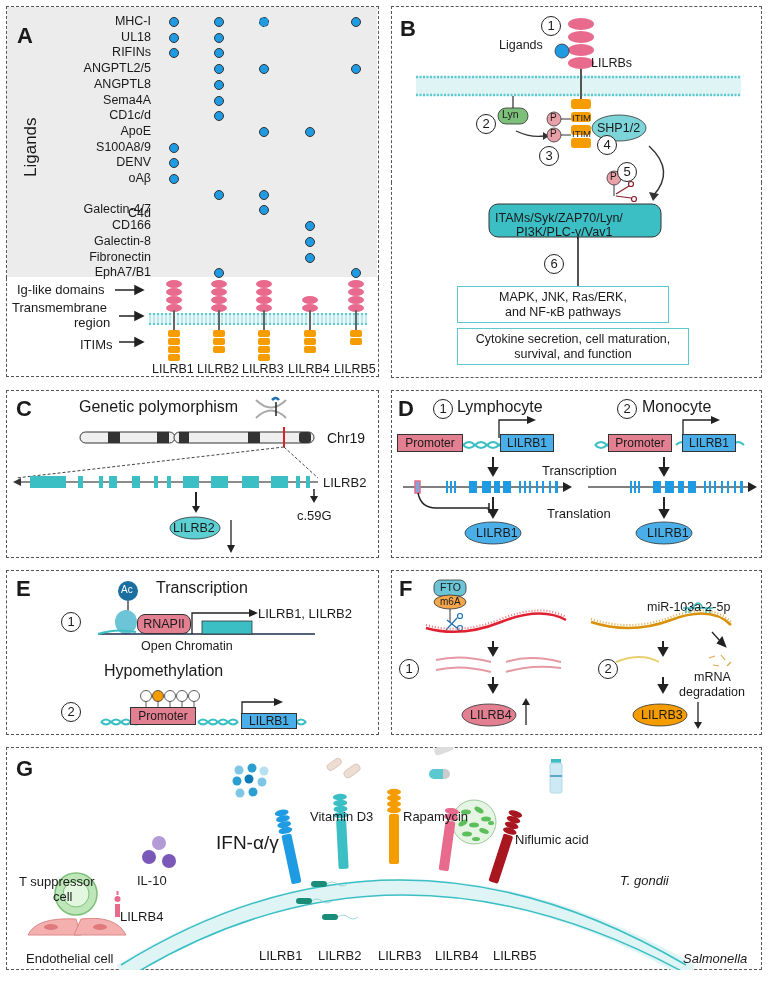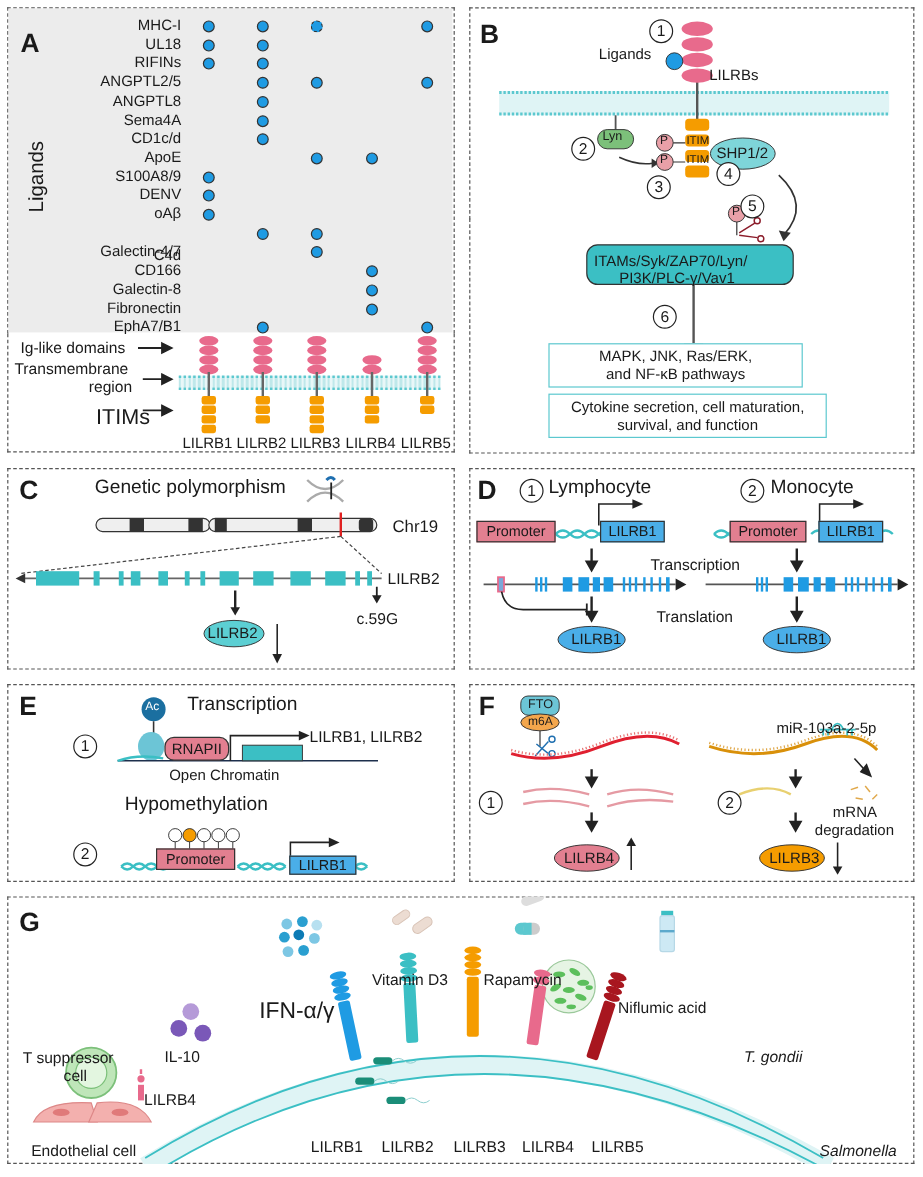--- a/index.html
+++ b/index.html
@@ -110,21 +110,21 @@
       <div class="abs" style="left:341px;top:18px;width:16px;height:8px;border-radius:50%;background:#e86a8c;"></div>
       <div class="abs" style="left:341px;top:26px;width:16px;height:8px;border-radius:50%;background:#e86a8c;"></div>
       <div class="abs" style="left:348px;top:32px;width:2px;height:22px;background:#666;"></div>
       <div class="abs" style="left:343px;top:52px;width:12px;height:7px;border-radius:2px;background:#f59c00;"></div>
       <div class="abs" style="left:343px;top:60px;width:12px;height:7px;border-radius:2px;background:#f59c00;"></div>
       <div class="t" style="left:327px;top:84px;font-size:12.5px;">LILRB5</div>
     </div>
   <div class="t" style="left:10px;top:4px;font-size:13px;">Ig-like domains</div>
   <div class="t" style="left:5px;top:22px;font-size:13px;">Transmembrane</div>
   <div class="t" style="left:67px;top:37px;font-size:13px;">region</div>
-  <div class="t" style="left:73px;top:59px;font-size:18px;text-align:right;">ITIMs</div>
+  <div class="t" style="left:73px;top:59px;font-size:13px;text-align:right;">ITIMs</div>
   <svg class="abs" style="left:0;top:0;" width="150" height="80">
     <g stroke="#222" stroke-width="1.5" fill="#222">
       <line x1="108" y1="12" x2="128" y2="12"></line>
         <polygon points="128,8 136,12 128,16"></polygon>
       <line x1="112" y1="38" x2="128" y2="38"></line>
         <polygon points="128,34 136,38 128,42"></polygon>
       <line x1="112" y1="64" x2="128" y2="64"></line>
         <polygon points="128,60 136,64 128,68"></polygon>
     </g>
   </svg>

